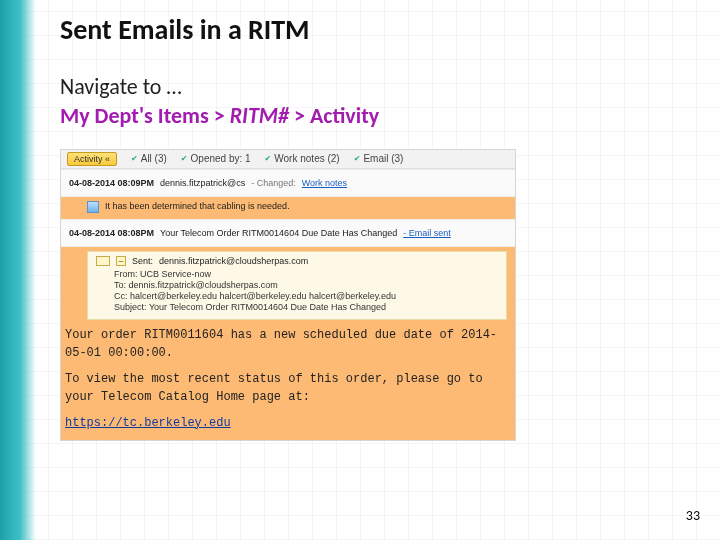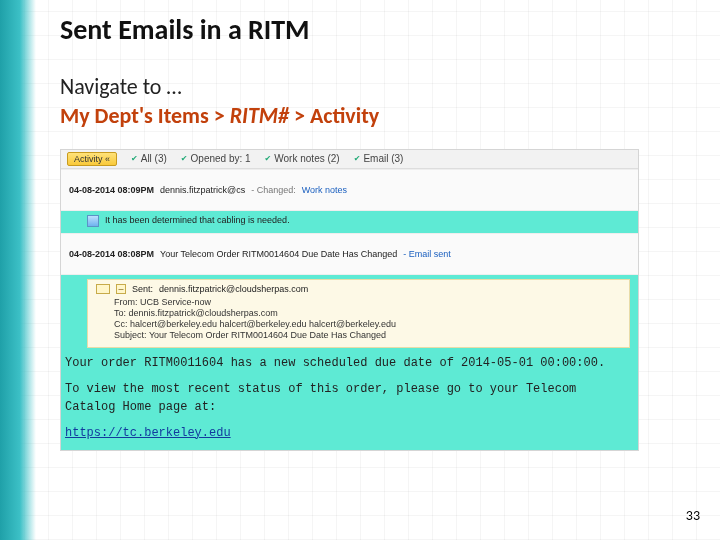--- a/index.html
+++ b/index.html
@@ -11,54 +11,54 @@
       #fff;
     position: relative;
   }
   .accent {
     position: absolute; left: 0; top: 0; bottom: 0; width: 36px;
     background: linear-gradient(90deg, #1fa0a8 0%, #3cc0c6 55%, rgba(255,255,255,0) 100%);
   }
   .content { position: absolute; left: 60px; right: 20px; top: 12px; bottom: 12px; }
   .title { font-size: 28px; font-weight: 700; color: #111; margin-bottom: 26px; }
   .nav-label { font-size: 22px; color: #222; line-height: 1.3; }
-  .nav-path { font-size: 22px; font-weight: 700; color: #c2410c; }
+  .nav-path { font-size: 22px; font-weight: 700; color: #a21caf; }
   .nav-path .italic { font-style: italic; font-weight: 700; }
 
   .screenshot {
     margin-top: 20px;
-    width: 579px;
+    width: 456px;
     border: 1px solid #d5d5d5;
-    background: #5eead4;
+    background: #fdba74;
     font-family: Arial, sans-serif;
     font-size: 9px;
     color: #222;
   }
   
   .act-head {
     display: flex; align-items: center; gap: 14px;
     background: #f2f2f2; border-bottom: 1px solid #ddd;
     padding: 2px 6px;
   }
   .activity-btn {
     background: linear-gradient(#ffe27a,#f9c93a);
     border: 1px solid #c89b1e; border-radius: 2px;
     padding: 1px 6px; font-size: 9px; color: #333;
   }
   .chk { display: inline-flex; align-items: center; gap: 3px; color: #444; font-size: 10px;}
   .chk::before { content: "✔"; font-size: 8px; color: #2a7; }
   
   .entry { border-top: 1px solid #eee; }
   .entry-hdr {
-    background: #fafafa; padding: 15px 8px; display: flex; gap: 6px; align-items: baseline;
+    background: #fafafa; padding: 8px 8px; display: flex; gap: 6px; align-items: baseline;
     border-bottom: 1px solid #eee;
   }
   .ts { font-weight: 700; color: #222; }
   .user { color: #222; }
-  .tag { color: #1a5fbf; }
+  .tag { color: #1a5fbf; text-decoration: underline; }
   .entry-body { padding: 4px 10px 6px 26px; display: flex; gap: 6px; align-items: flex-start; }
   .doc-icon { width: 12px; height: 12px; background: linear-gradient(#bde0ff,#6fb3ef); border: 1px solid #5a93c6; flex: 0 0 auto; }
   
   .email-envelope {
     margin: 4px 8px 6px 26px; background: #fdf9e6;
     border: 1px solid #e8dca8; padding: 4px 8px 6px 8px;
   }
   .envelope-top { display: flex; gap: 6px; align-items: center; margin-bottom: 3px;}
   .env-icon {
     width: 14px; height: 10px; background: #fff6c9; border: 1px solid #c7ab4a; position: relative;

